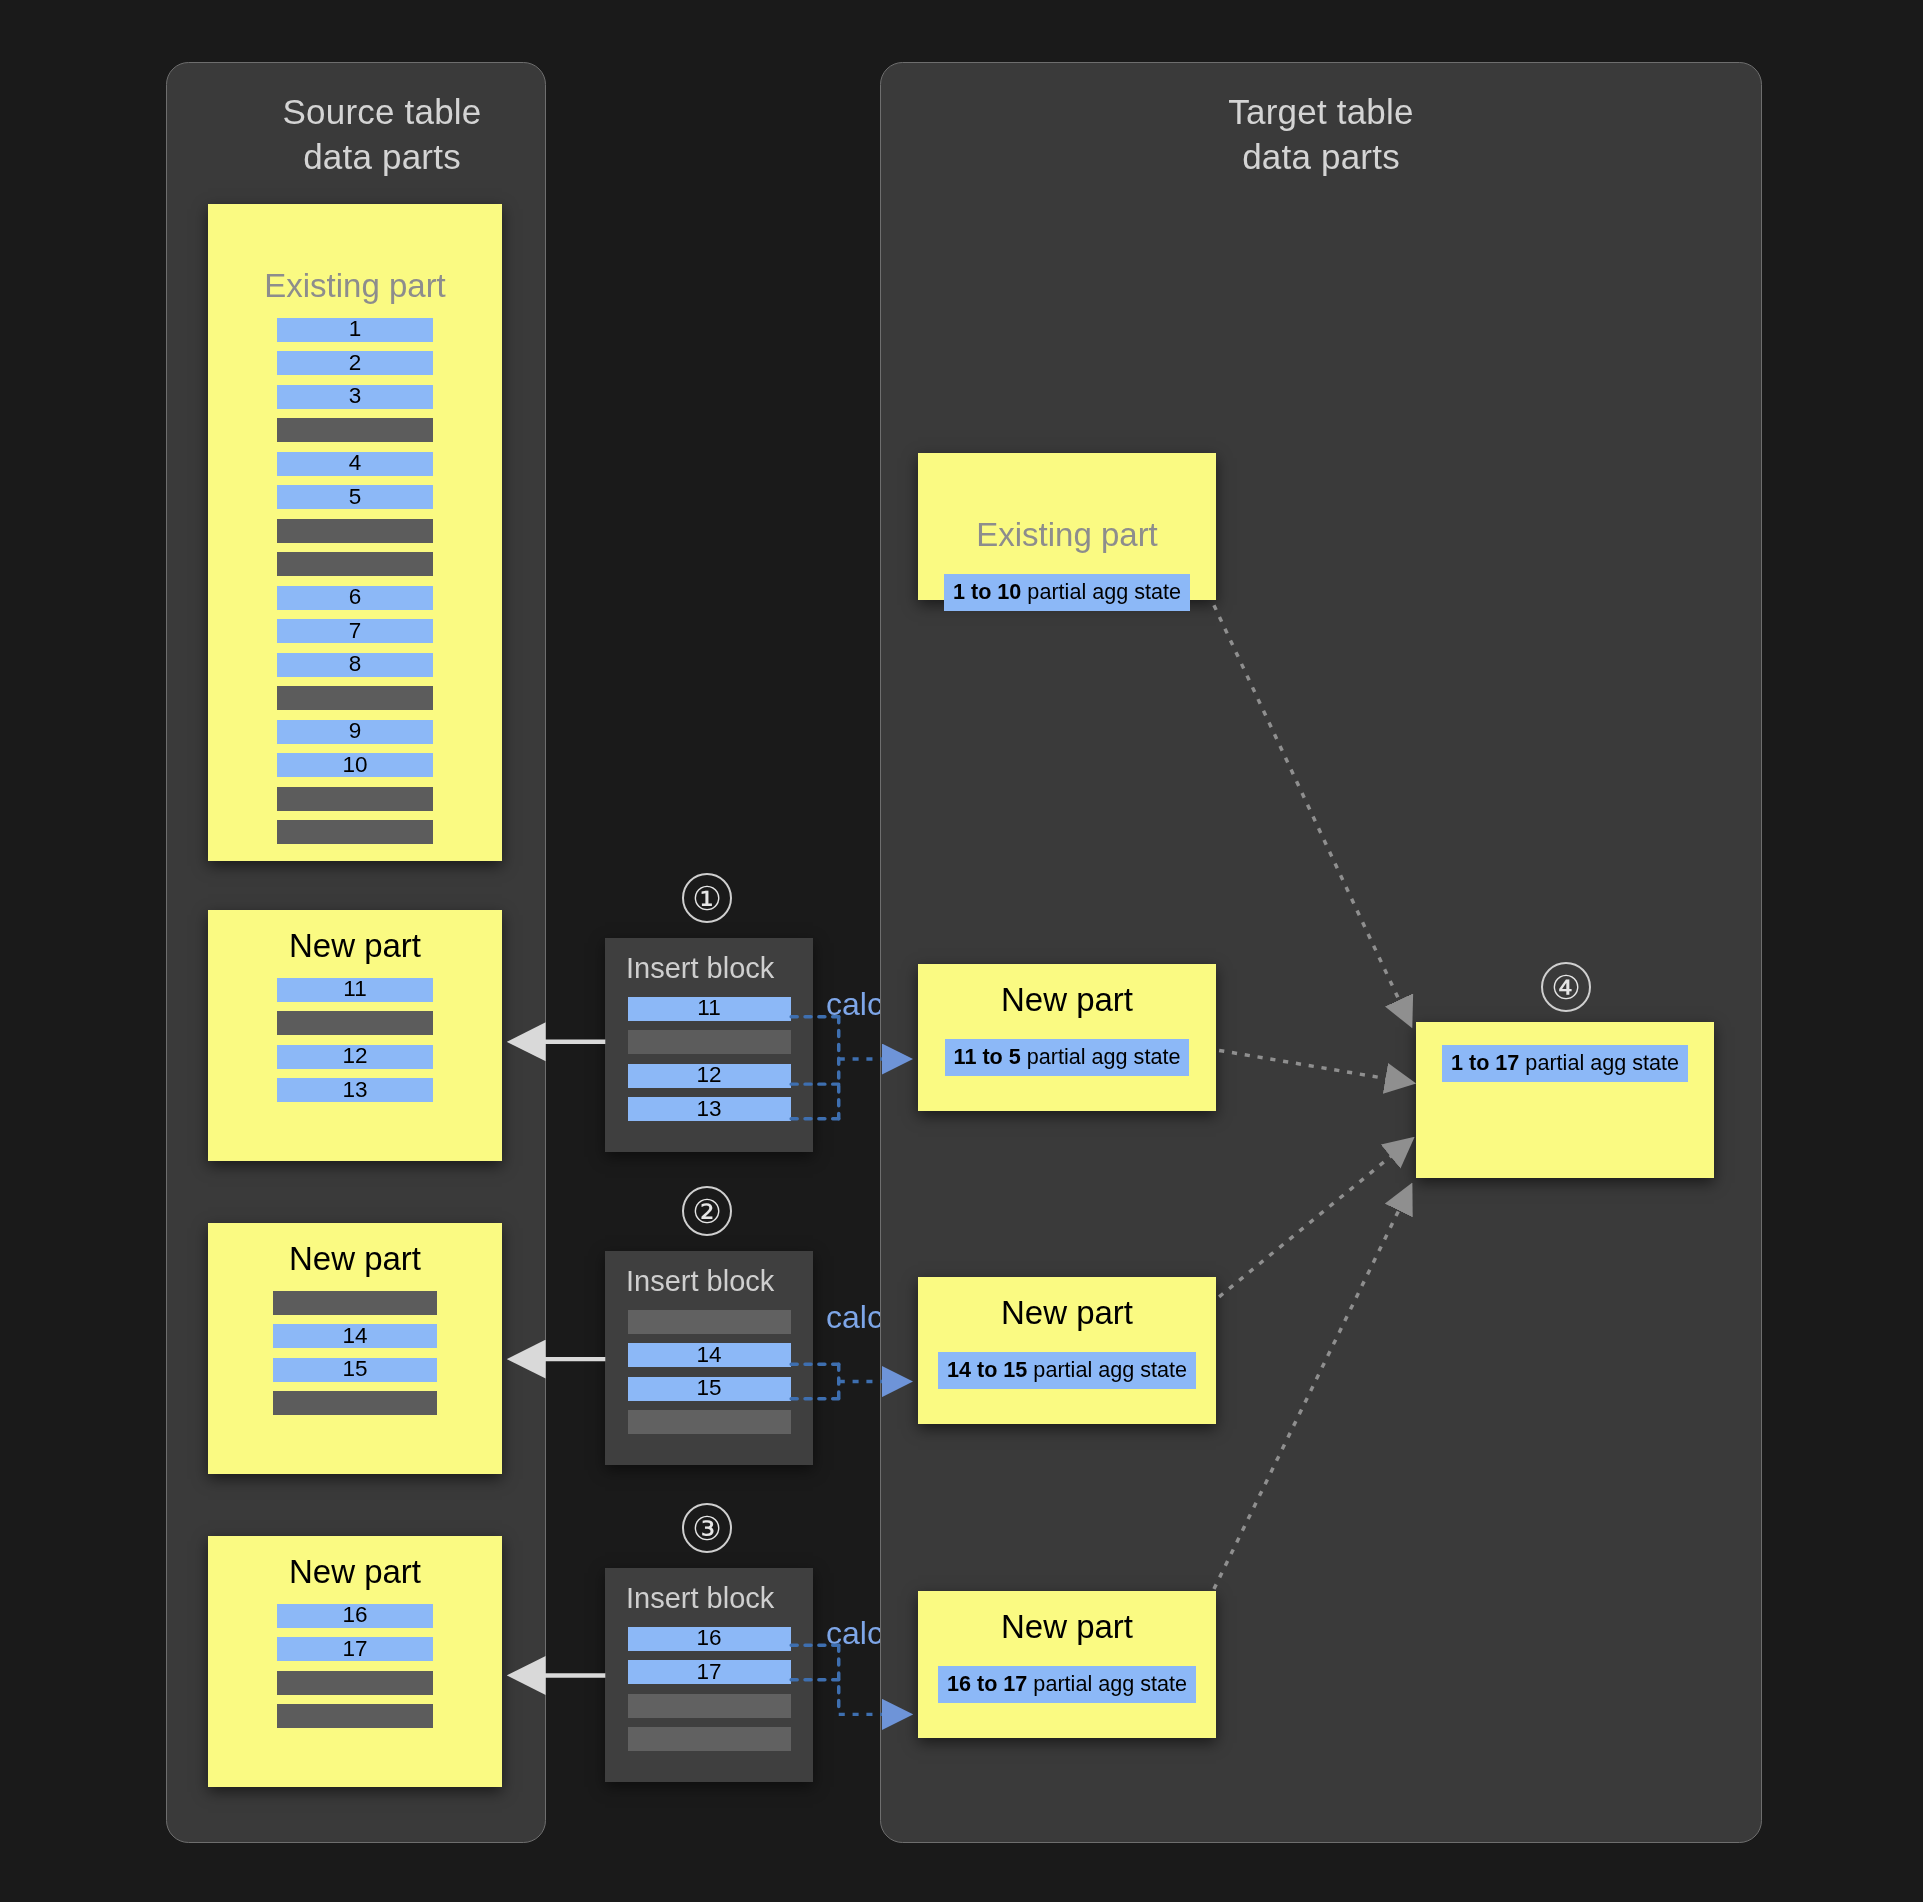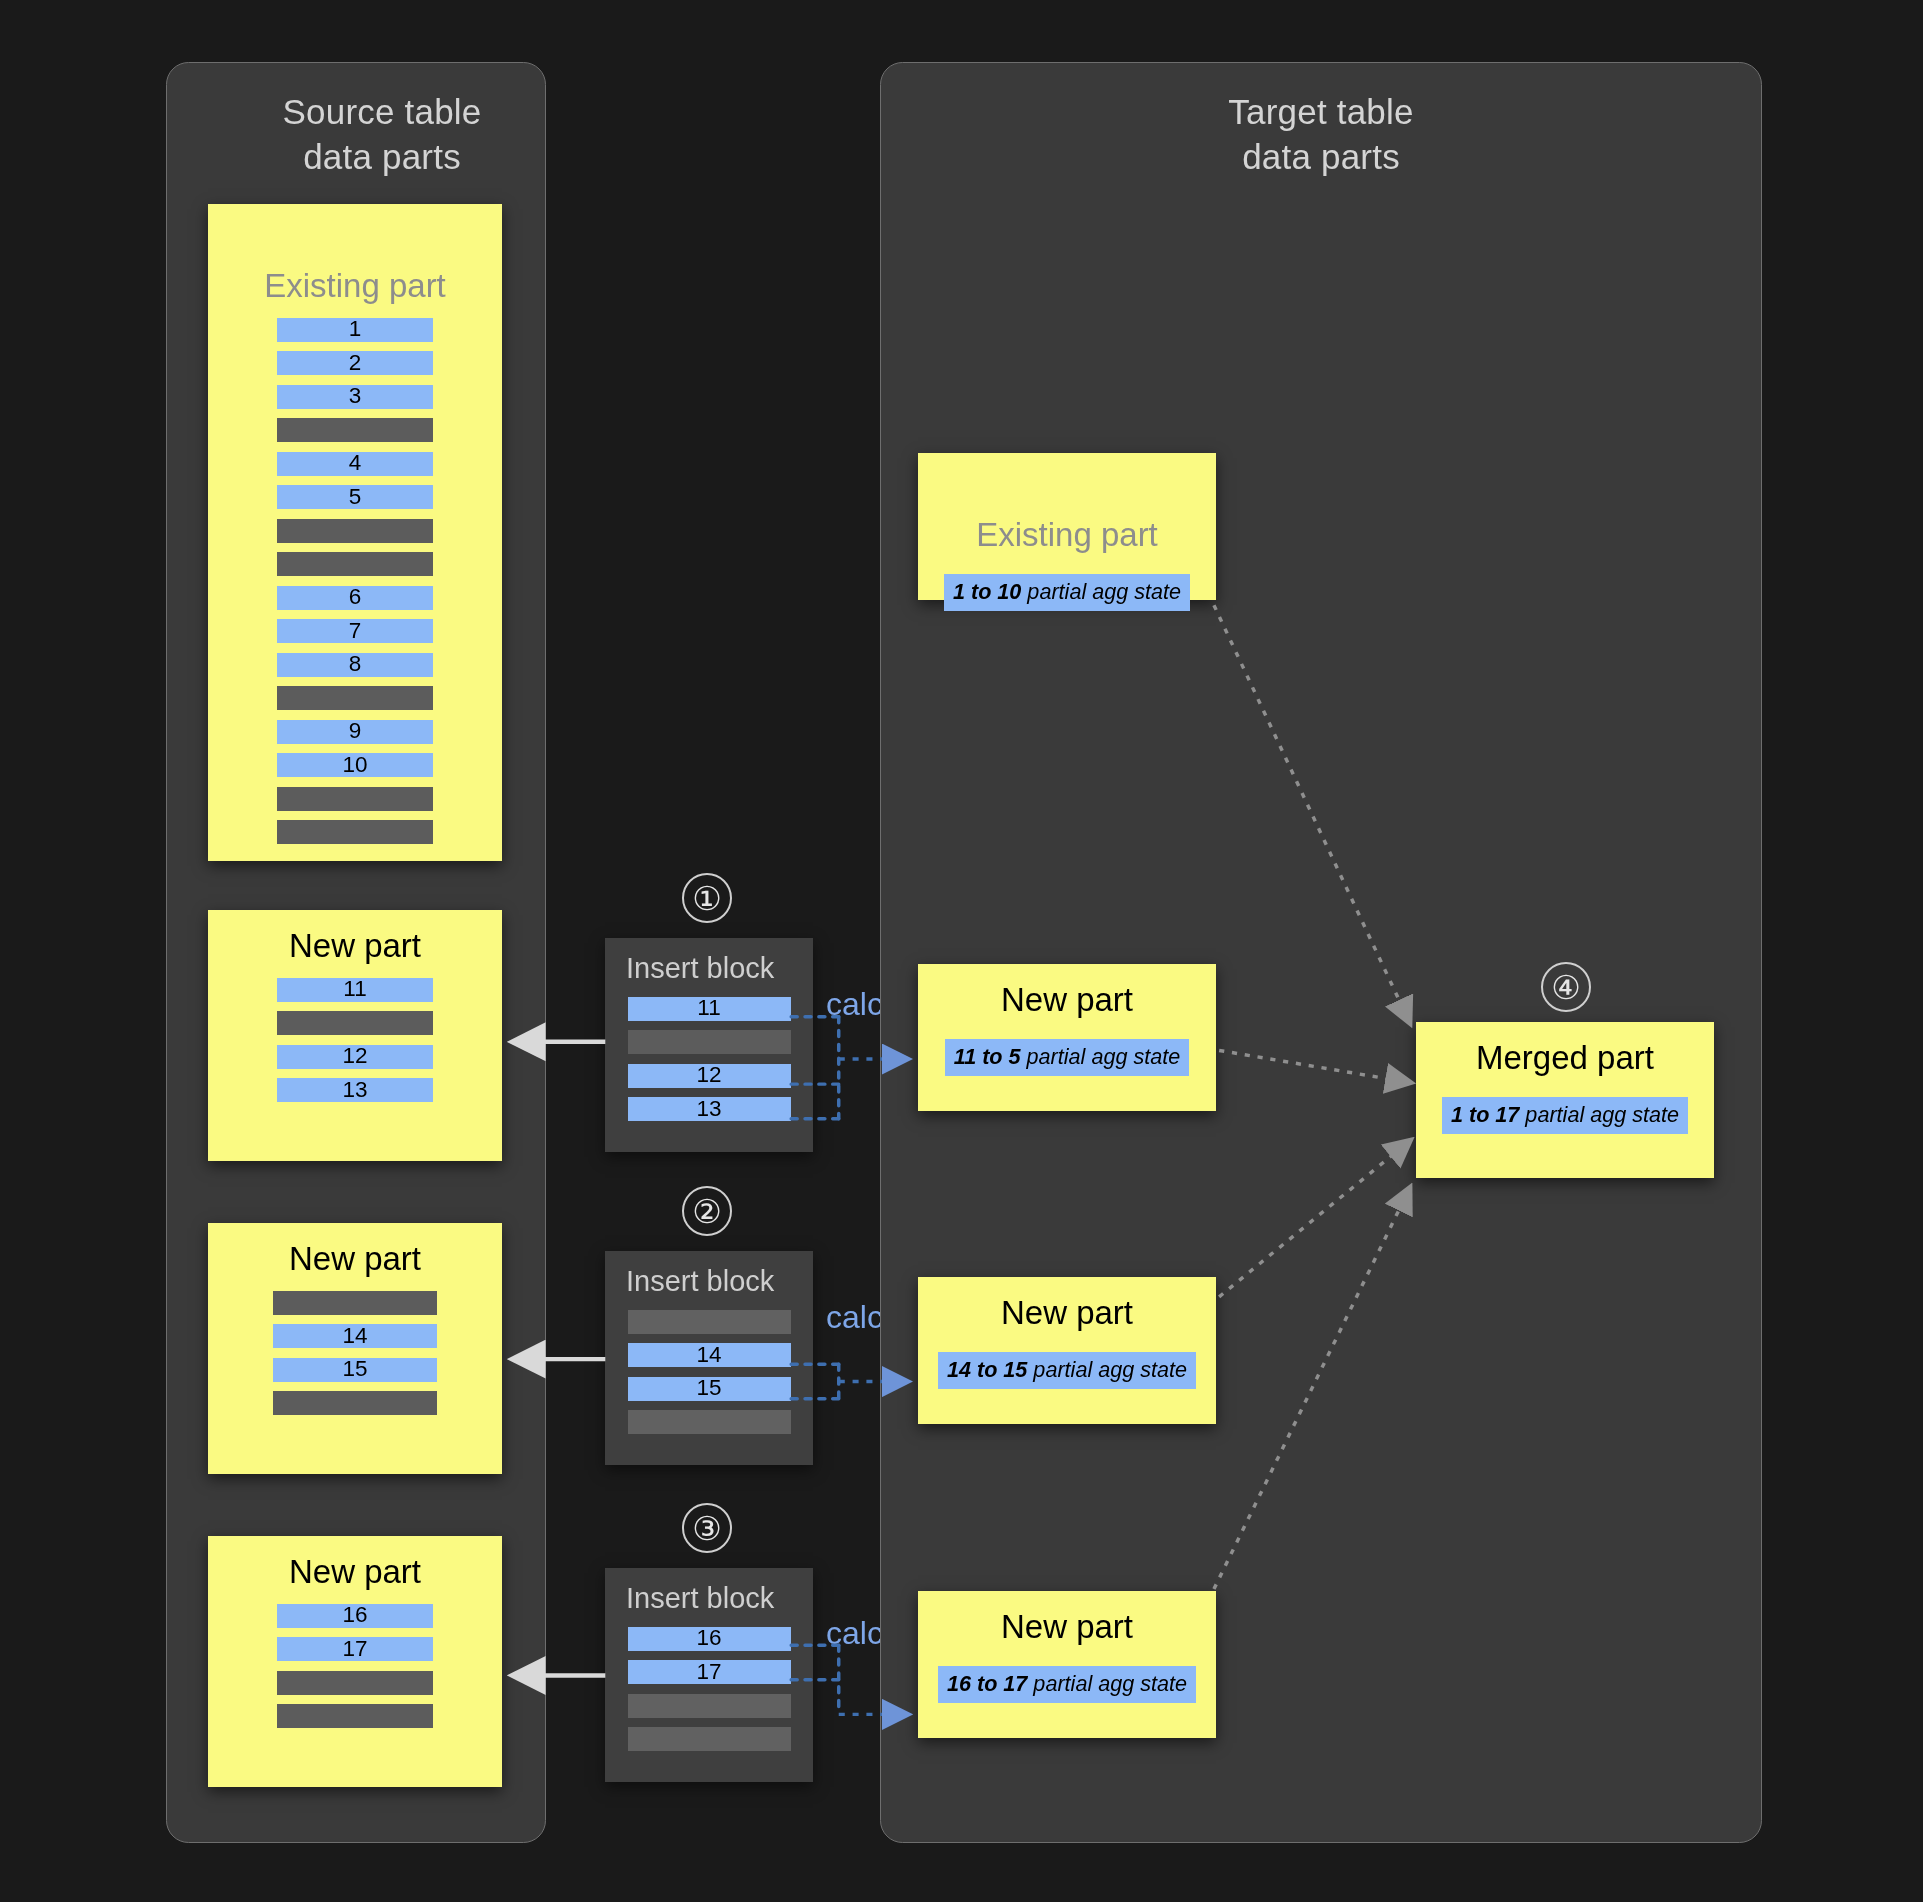--- a/index.html
+++ b/index.html
@@ -82,21 +82,21 @@
 
   
   .agg{
     background:#8cb8f7;
     display:inline-block;
     font-size:21.6px;line-height:1;
     padding:7.8px 8.6px 8.6px 8.6px;
     color:#000;white-space:nowrap;
   }
   .agg b{font-weight:bold;}
-  .agg-wrap{text-align:center;margin-top:22.5px;font-style:italic;}
+  .agg-wrap{text-align:center;margin-top:22.5px;}
 
   .calc{
     position:absolute;
     color:#7ea6e8;
     font-size:32px;line-height:1;
     white-space:nowrap;
     margin-top:9px;
   }
 
   svg.overlay{position:absolute;left:0;top:0;width:1923px;height:1902px;overflow:visible;pointer-events:none;}
@@ -225,21 +225,20 @@
 
   <div class="part" style="left:918px;top:1591px;width:298px;height:147px;">
     <div class="part-title">New part</div>
     <div class="agg-wrap">
       <span class="agg"><b>16 to 17</b><span> partial agg state</span></span>
     </div>
   </div>
 
   <div class="step" style="left:1541px;top:962px;">④</div>
   <div class="part" style="left:1416px;top:1022px;width:298px;height:156px;">
-    <div class="part-title">Merged part</div>
     <div class="agg-wrap">
       <span class="agg"><b>1 to 17</b><span> partial agg state</span></span>
     </div>
   </div>
 
   <svg class="overlay" viewBox="0 0 2224 2200" width="1923" height="1902">
     <defs>
       <marker id="wArrow" markerWidth="9" markerHeight="9" refX="7" refY="4.5" orient="auto" markerUnits="strokeWidth">
         <path d="M0,0 L9,4.5 L0,9 z" fill="#d9d9d9"></path>
       </marker>

